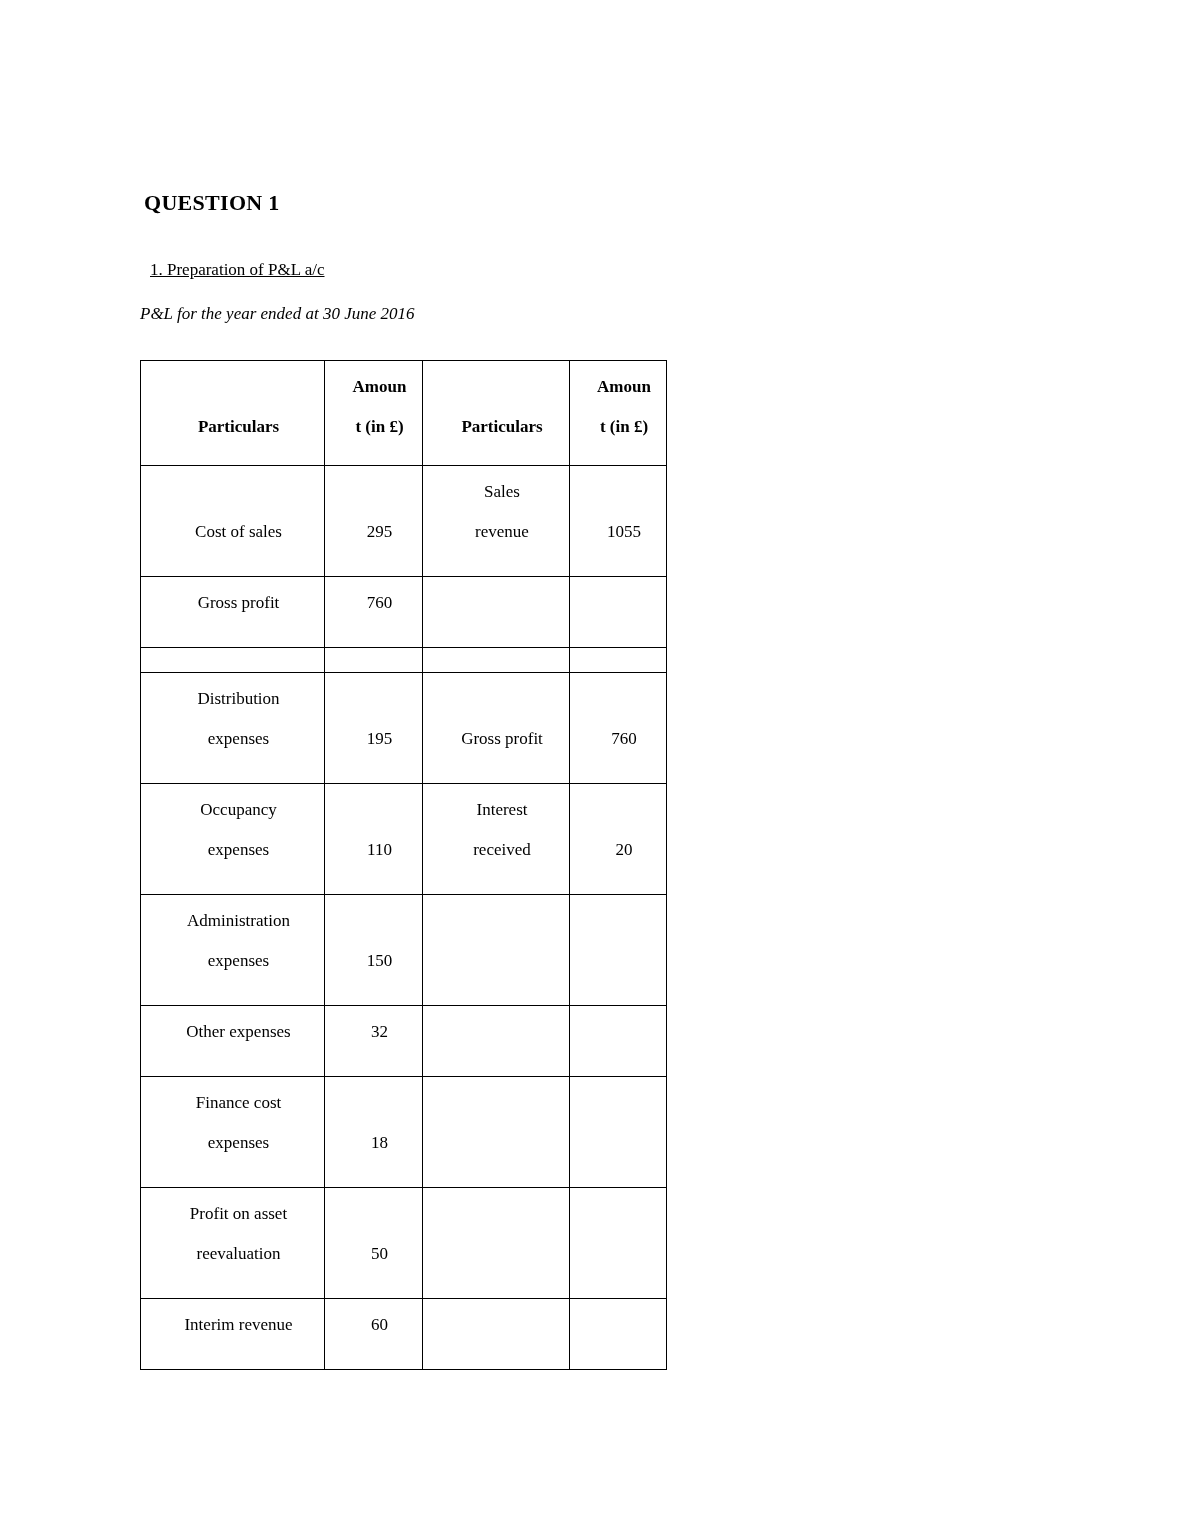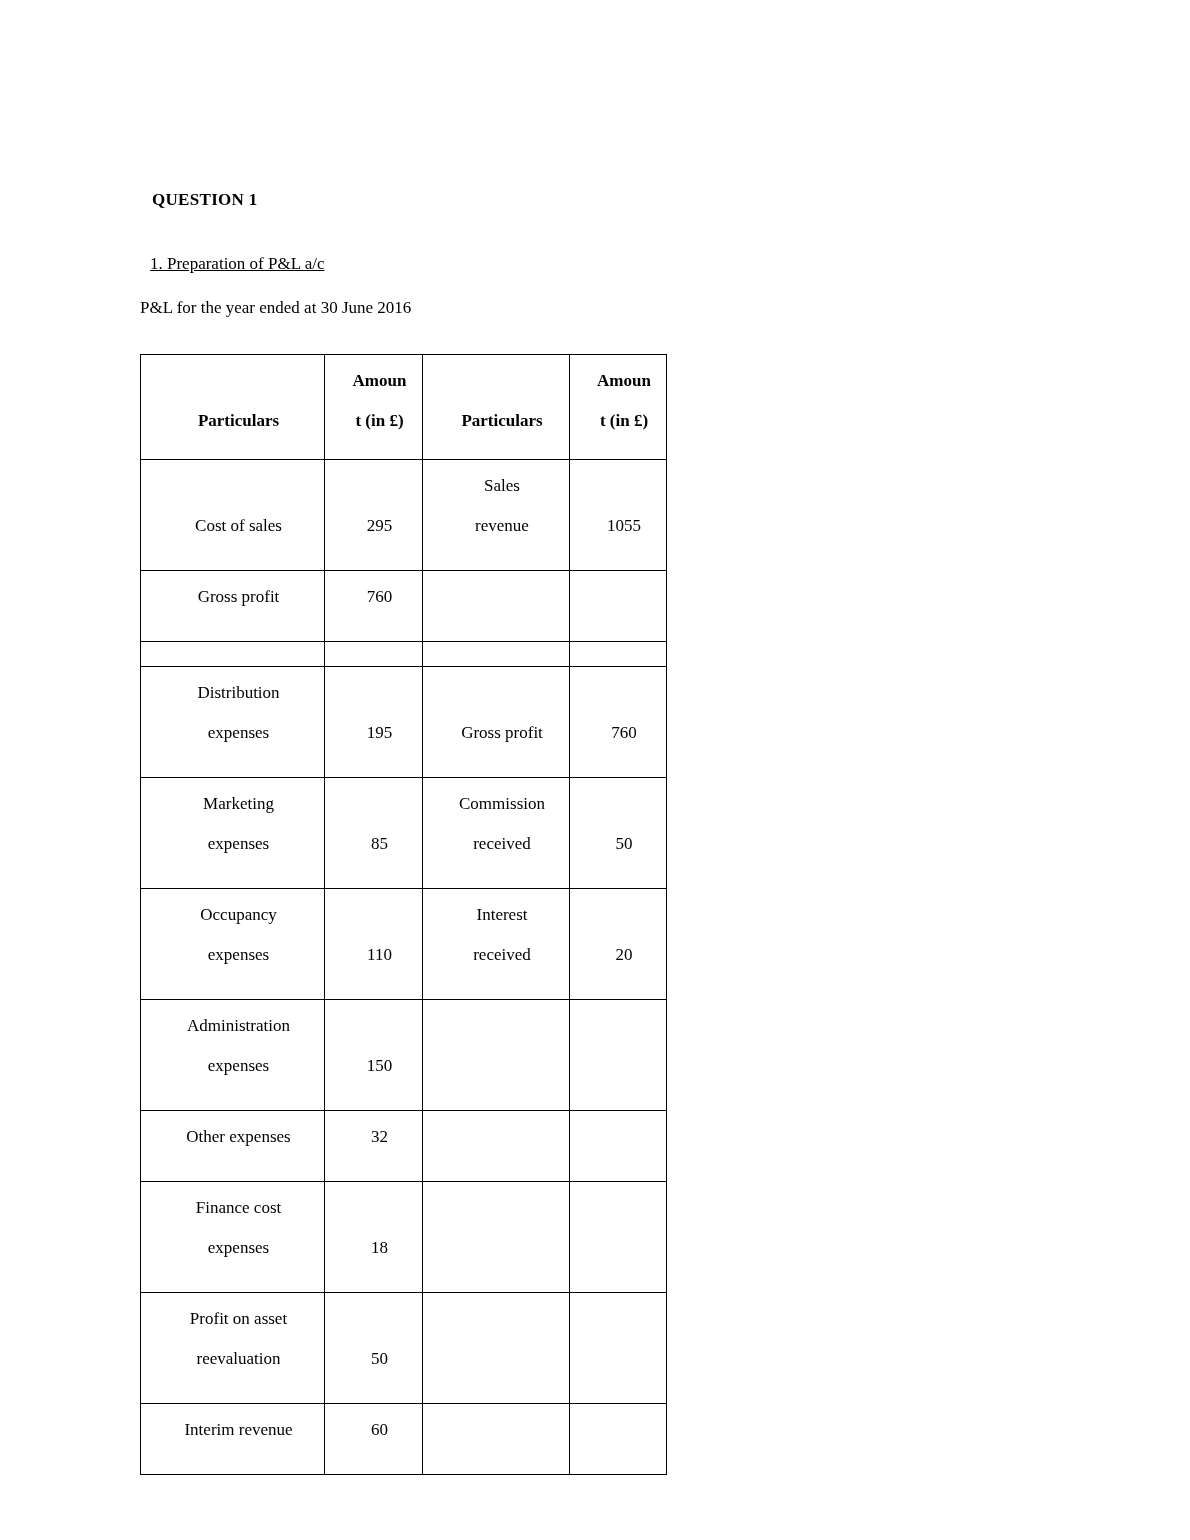--- a/index.html
+++ b/index.html
@@ -12,32 +12,33 @@
     min-height: 1540px;
     font-family: "Liberation Serif", "DejaVu Serif", serif;
     color: #000000;
     position: relative;
   }
   .page {
     padding: 190px 80px 60px 140px;
     box-sizing: border-box;
   }
   .doc-heading {
-    font-size: 17px;
+    font-size: 22px;
     font-weight: bold;
     letter-spacing: 0.3px;
-    margin: 0 0 44px 12px;
+    margin: 0 0 44px 4px;
   }
   .doc-subheading {
     font-size: 17px;
     text-decoration: underline;
     margin: 0 0 24px 10px;
   }
   .doc-caption {
     font-size: 17px;
+    font-style: italic;
     margin: 0 0 36px 0;
   }
   table.pl-table {
     border-collapse: collapse;
     table-layout: fixed;
     width: 526px;
   }
   table.pl-table col.c1 { width: 184px; }
   table.pl-table col.c2 { width: 98px; }
   table.pl-table col.c3 { width: 147px; }
@@ -109,28 +110,20 @@
           <td></td>
         </tr>
         <tr>
           <td>Distribution
 expenses</td>
           <td>195</td>
           <td>Gross profit</td>
           <td>760</td>
         </tr>
         <tr>
-          <td>Marketing
-expenses</td>
-          <td>85</td>
-          <td>Commission
-received</td>
-          <td>50</td>
-        </tr>
-        <tr>
           <td>Occupancy
 expenses</td>
           <td>110</td>
           <td>Interest
 received</td>
           <td>20</td>
         </tr>
         <tr>
           <td>Administration
 expenses</td>

